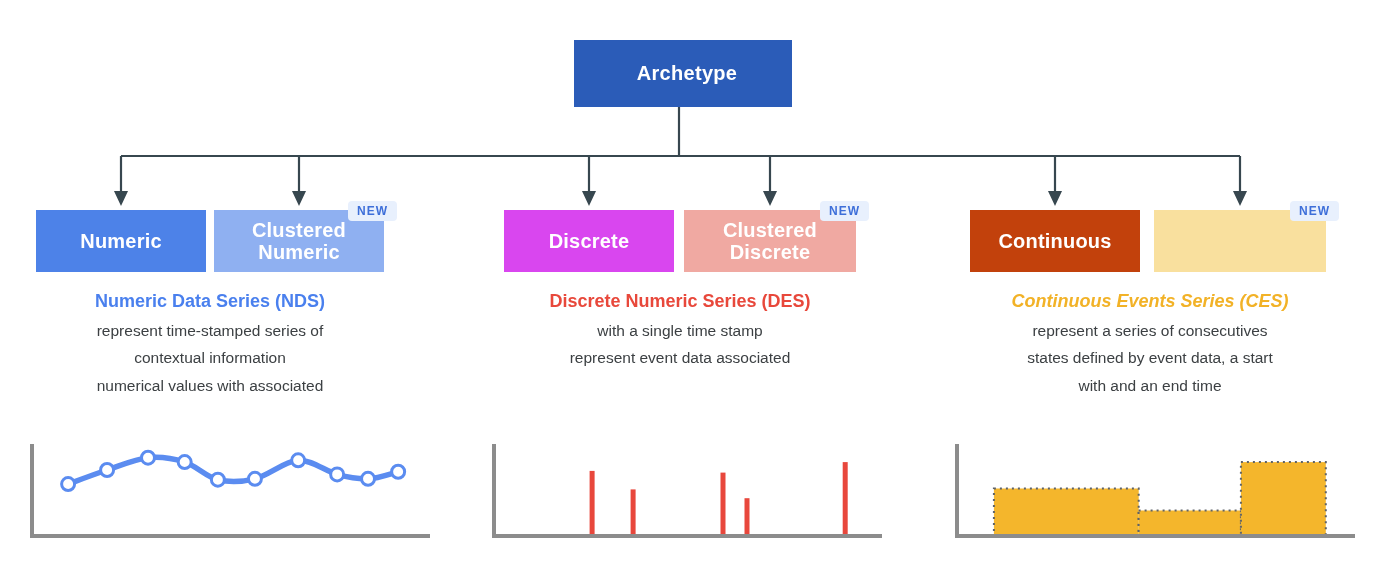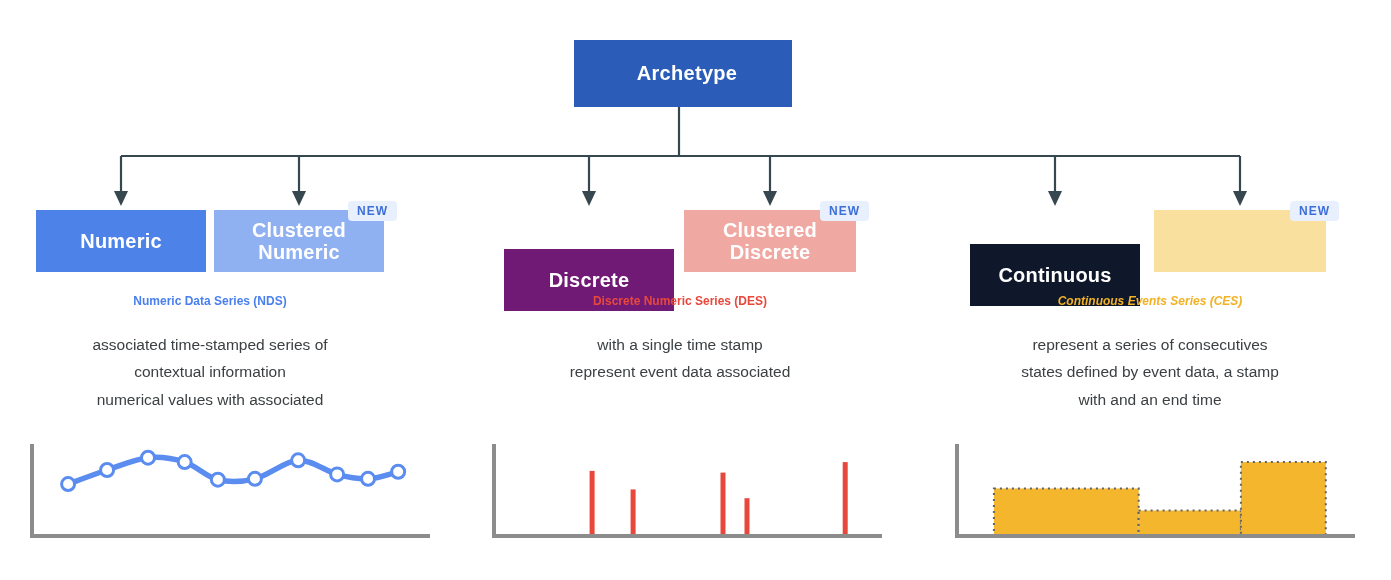--- a/index.html
+++ b/index.html
@@ -30,21 +30,21 @@
     font-size:12px; font-weight:bold; letter-spacing:1px;
     padding:4px 9px; border-radius:4px; line-height:1;
   }
   .desc {
     position:absolute; top:288px; text-align:center;
     color:#3c4043; font-size:15.5px; line-height:27.5px;
   }
   .g1d { left:30px;  width:360px; }
   .g2d { left:500px; width:360px; }
   .g3d { left:965px; width:370px; }
-  .desc-title { font-weight:bold; font-size:12px; margin-bottom:15px; }
+  .desc-title { font-weight:bold; font-size:18px; margin-bottom:1px; }
   .chart { position:absolute; top:442px; }
   .c1 { left:28px; } .c2 { left:490px; } .c3 { left:953px; }
 </style>
 </head>
 <body>
 
 <div id="canvas">
 
   <svg class="connectors" width="1391" height="215" viewBox="0 0 1391 215">
     <path d="M679,107 V156"></path>
@@ -64,70 +64,70 @@
 
   <div class="box g1p" style="background: rgb(77, 130, 232);">
     <span>Numeric</span>
   </div>
   <div class="box g1c" style="background: rgb(143, 176, 241);">
     <span>Clustered Numeric</span>
     <span class="badge" style="background: rgb(232, 240, 253); color: rgb(62, 111, 217);">NEW</span>
   </div>
   <div class="desc g1d">
     <div class="desc-title" style="color: rgb(74, 128, 238);">Numeric Data Series (NDS)</div>
-    <div class="desc-line">associated time-stamped series of</div>
+    <div class="desc-line">represent time-stamped series of</div>
     <div class="desc-line">contextual information</div>
     <div class="desc-line">numerical values with associated</div>
   </div>
   <svg class="chart c1" width="410" height="102">
       <path d="M40.1,42.1C46.6,39.7 65.8,32.4 79.1,28.0C92.4,23.6 107.1,17.0 120.0,15.7C132.9,14.4 145.0,16.4 156.7,20.1C168.3,23.7 178.2,34.9 189.9,37.7C201.6,40.5 213.6,40.0 226.9,36.8C240.3,33.6 256.5,19.1 270.2,18.3C283.9,17.6 297.5,29.3 309.2,32.4C320.8,35.5 329.9,37.2 340.0,36.8C350.2,36.4 365.1,30.9 370.1,29.8" fill="none" stroke="#5b8cf0" stroke-width="5.5" stroke-linecap="round"></path>
       <circle cx="40.108000000000004" cy="42.080000000000005" r="6.5" fill="#ffffff" stroke="#5b8cf0" stroke-width="3"></circle>
       <circle cx="79.094" cy="28" r="6.5" fill="#ffffff" stroke="#5b8cf0" stroke-width="3"></circle>
       <circle cx="120.00999999999999" cy="15.679999999999993" r="6.5" fill="#ffffff" stroke="#5b8cf0" stroke-width="3"></circle>
       <circle cx="156.68" cy="20.08" r="6.5" fill="#ffffff" stroke="#5b8cf0" stroke-width="3"></circle>
       <circle cx="189.876" cy="37.68" r="6.5" fill="#ffffff" stroke="#5b8cf0" stroke-width="3"></circle>
       <circle cx="226.93200000000002" cy="36.8" r="6.5" fill="#ffffff" stroke="#5b8cf0" stroke-width="3"></circle>
       <circle cx="270.16400000000004" cy="18.320000000000007" r="6.5" fill="#ffffff" stroke="#5b8cf0" stroke-width="3"></circle>
       <circle cx="309.15000000000003" cy="32.400000000000006" r="6.5" fill="#ffffff" stroke="#5b8cf0" stroke-width="3"></circle>
       <circle cx="340.03" cy="36.8" r="6.5" fill="#ffffff" stroke="#5b8cf0" stroke-width="3"></circle>
       <circle cx="370.138" cy="29.760000000000005" r="6.5" fill="#ffffff" stroke="#5b8cf0" stroke-width="3"></circle>
       <path d="M4,2 V94 H402" fill="none" stroke="#8c8c8c" stroke-width="4"></path>
     </svg>
 
-  <div class="box g2p" style="background: #701a75; margin-top: 39px;">
+  <div class="box g2p" style="background: #d946ef;">
     <span>Discrete</span>
   </div>
   <div class="box g2c" style="background: rgb(240, 169, 162);">
     <span>Clustered Discrete</span>
     <span class="badge" style="background: rgb(232, 240, 253); color: rgb(62, 111, 217);">NEW</span>
   </div>
   <div class="desc g2d">
     <div class="desc-title" style="color: rgb(232, 72, 59);">Discrete Numeric Series (DES)</div>
     <div class="desc-line">with a single time stamp</div>
     <div class="desc-line">represent event data associated</div>
   </div>
   <svg class="chart c2" width="400" height="102">
       <rect x="99.6" y="28.9" width="5" height="65.1" fill="#e8473c"></rect>
       <rect x="140.6" y="47.4" width="5" height="46.6" fill="#e8473c"></rect>
       <rect x="230.5" y="30.6" width="5" height="63.4" fill="#e8473c"></rect>
       <rect x="254.5" y="56.2" width="5" height="37.8" fill="#e8473c"></rect>
       <rect x="352.7" y="20.1" width="5" height="73.9" fill="#e8473c"></rect>
       <path d="M4,2 V94 H392" fill="none" stroke="#8c8c8c" stroke-width="4"></path>
     </svg>
 
-  <div class="box g3p" style="background: #0f172a; margin-top: 34px;">
+  <div class="box g3p" style="background: #c2410c;">
     <span>Continuous</span>
   </div>
   <div class="box g3c" style="background: rgb(249, 224, 158);">
     <span class="badge" style="background: rgb(232, 240, 253); color: rgb(62, 111, 217);">NEW</span>
   </div>
   <div class="desc g3d">
     <div class="desc-title" style="color: rgb(242, 178, 39); font-style: italic;">Continuous Events Series (CES)</div>
     <div class="desc-line">represent a series of consecutives</div>
-    <div class="desc-line">states defined by event data, a stamp</div>
+    <div class="desc-line">states defined by event data, a start</div>
     <div class="desc-line">with and an end time</div>
   </div>
   <svg class="chart c3" width="410" height="102">
       <rect x="40.9" y="46.5" width="144.8" height="47.5" fill="#f4b62c" stroke="#5f6368" stroke-width="2" stroke-dasharray="2 4"></rect>
       <rect x="185.6" y="68.5" width="102.3" height="25.5" fill="#f4b62c" stroke="#5f6368" stroke-width="2" stroke-dasharray="2 4"></rect>
       <rect x="287.9" y="20.1" width="84.9" height="73.9" fill="#f4b62c" stroke="#5f6368" stroke-width="2" stroke-dasharray="2 4"></rect>
       <path d="M4,2 V94 H402" fill="none" stroke="#8c8c8c" stroke-width="4"></path>
     </svg>
 
 </div>

